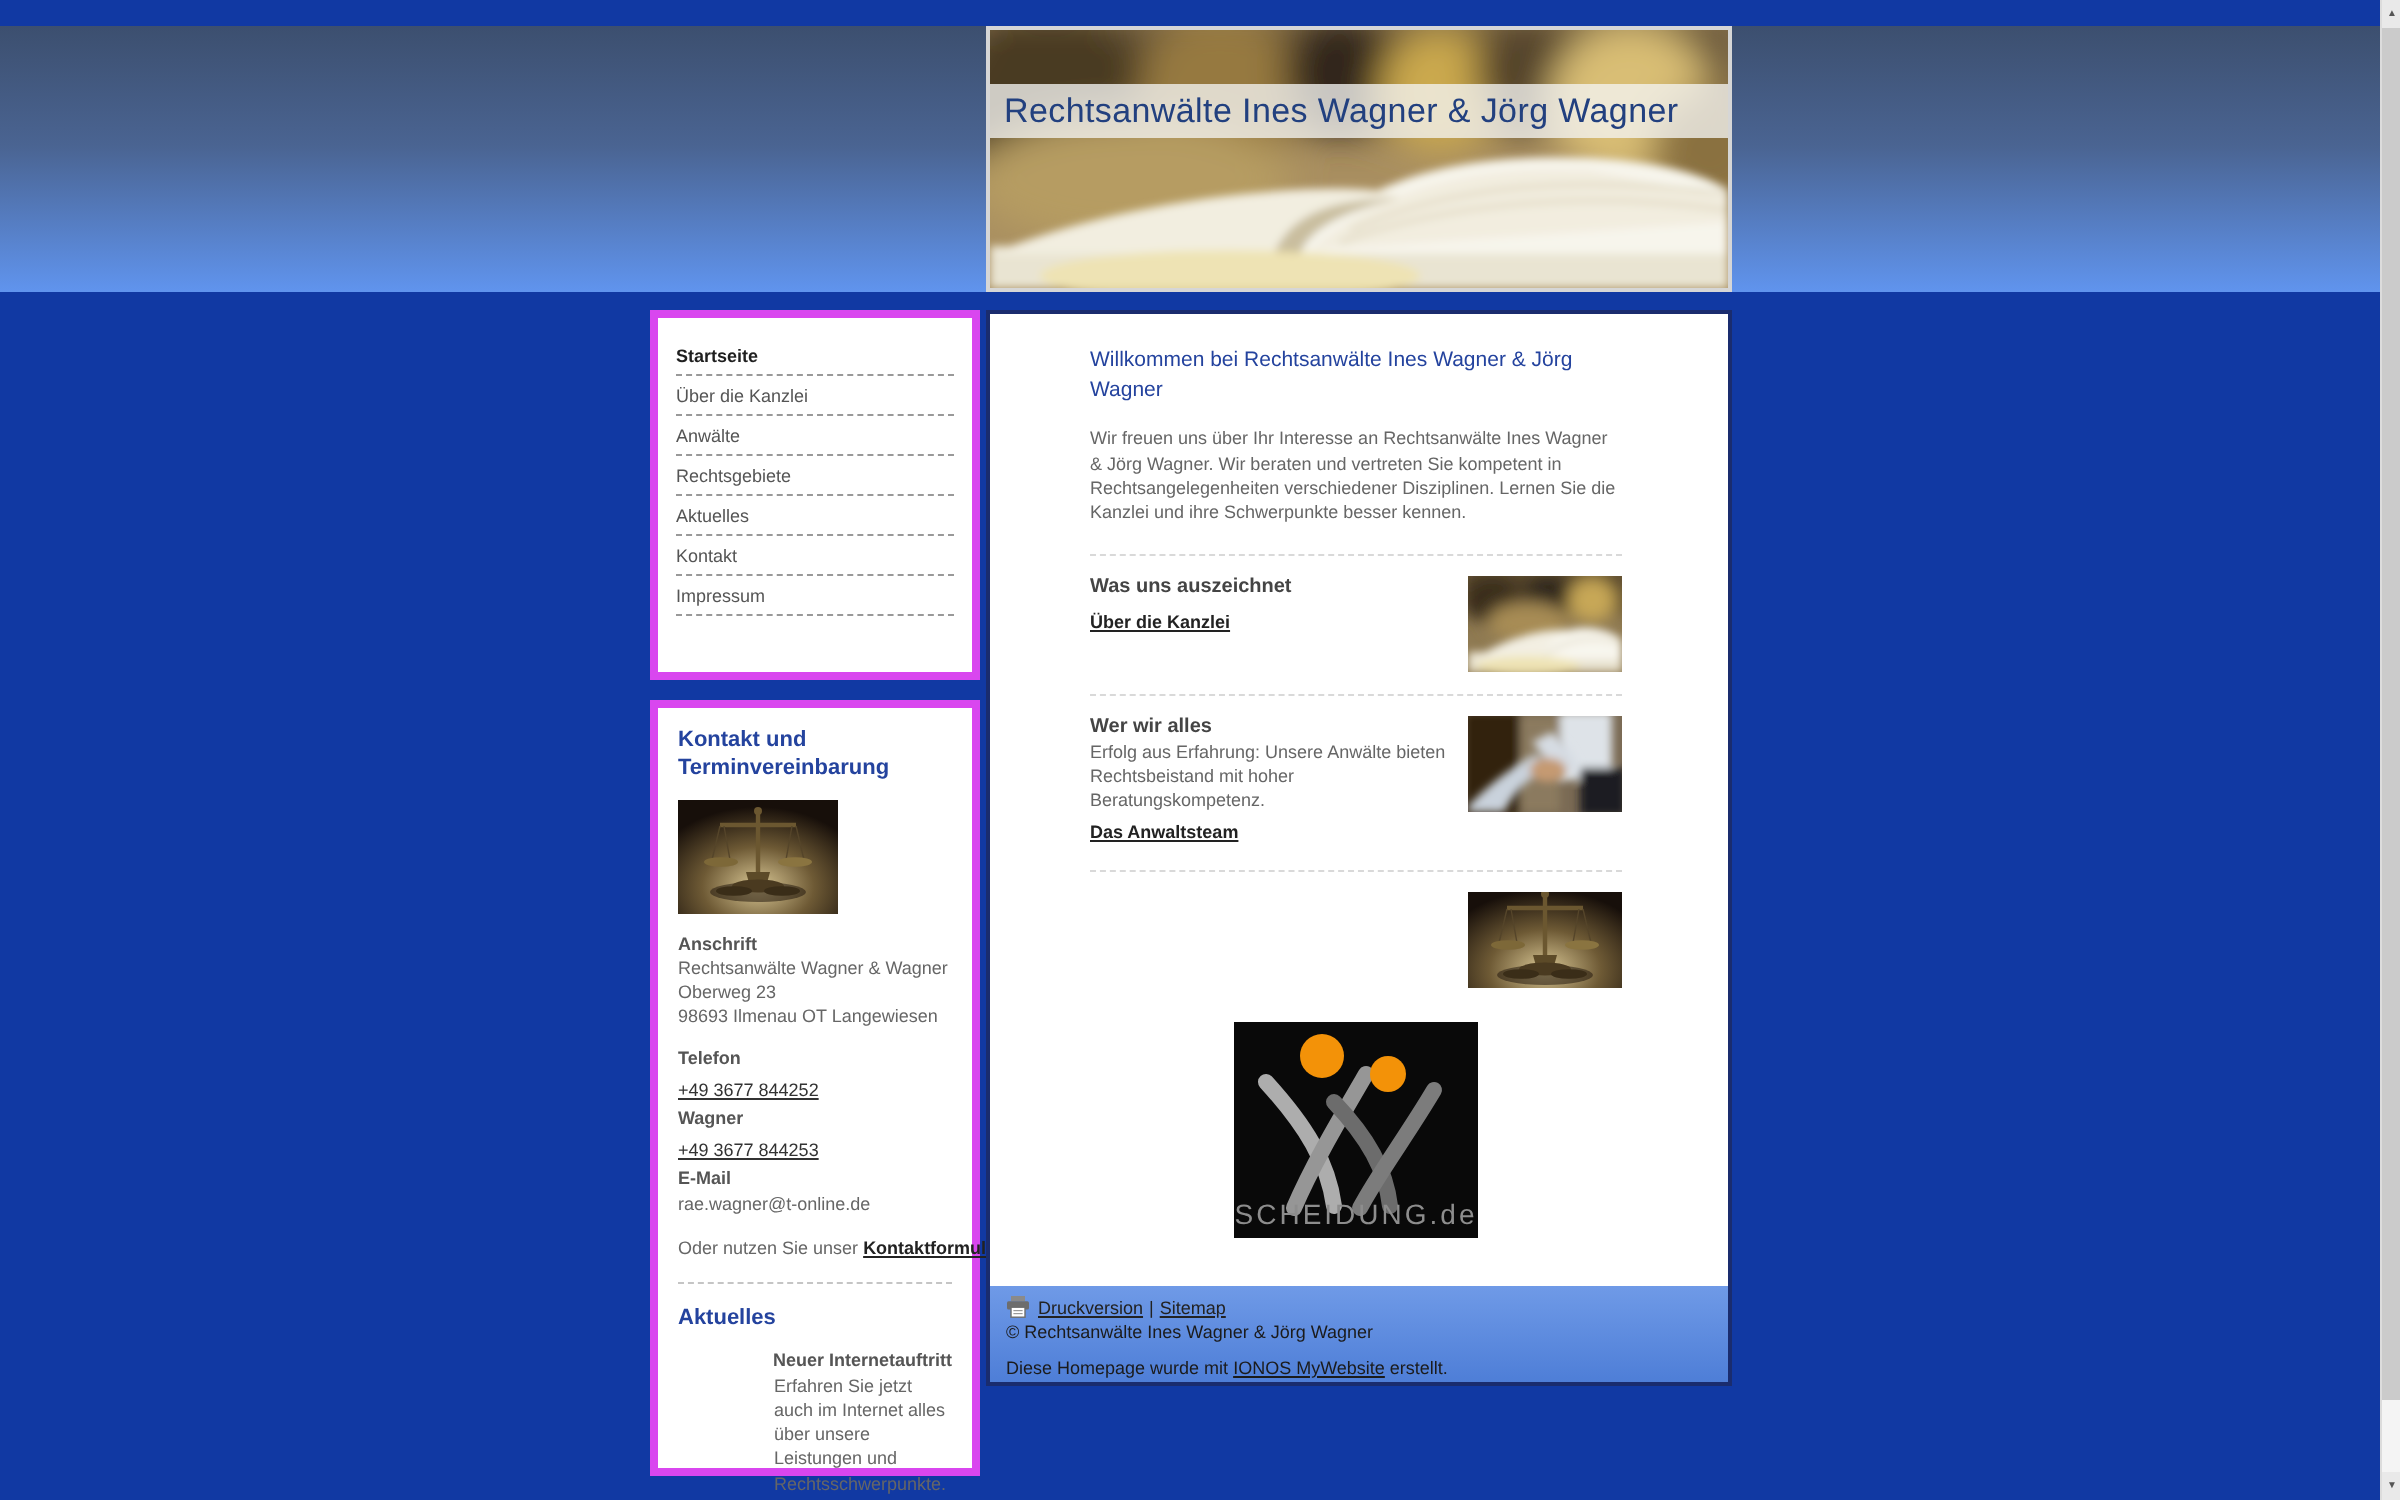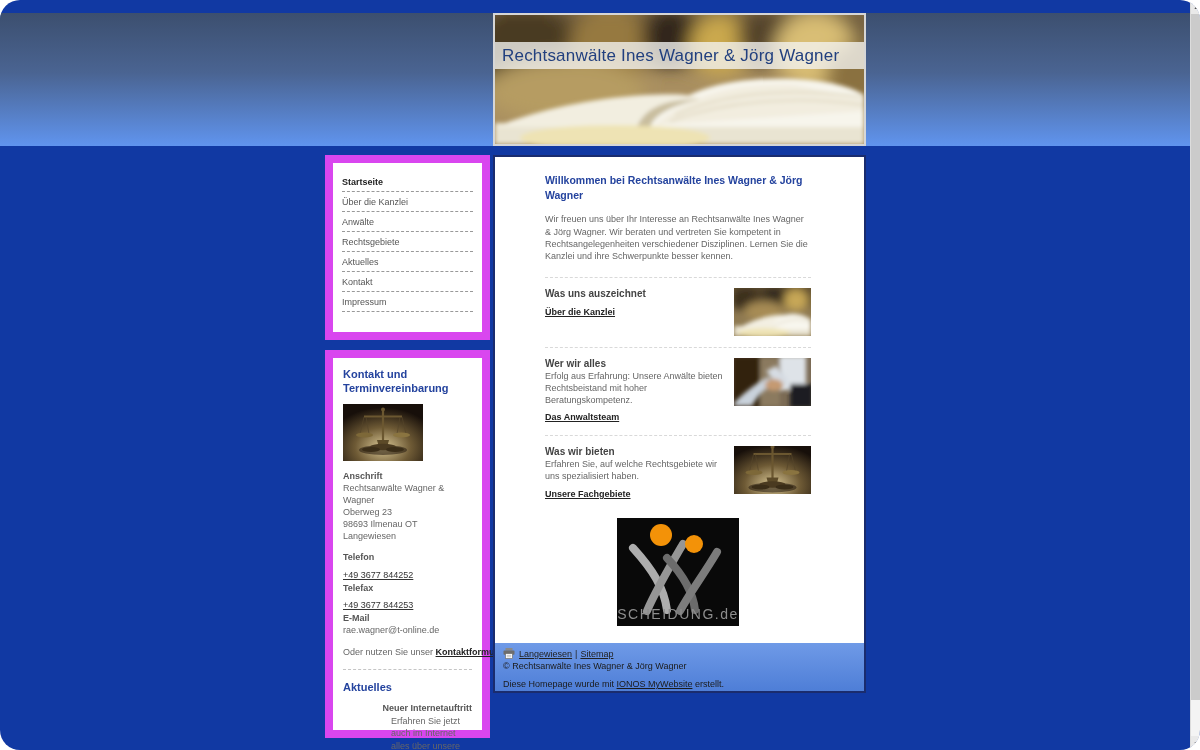--- a/index.html
+++ b/index.html
@@ -1,38 +1,38 @@
 <!DOCTYPE html>
 <html><head>
 <meta charset="utf-8">
 <style>
   html,body{margin:0;padding:0;}
   body{width:1200px;height:750px;overflow:hidden;font-family:"Liberation Sans",sans-serif;}
-  .page{position:relative;width:1200px;height:750px;background:#1139A3;overflow:hidden;border-radius:20px;}
+  .page{position:relative;width:1200px;height:750px;background:#1139A3;overflow:hidden;}
 
   
   .header-band{position:absolute;left:0;top:13px;width:1190px;height:133px;
     background:linear-gradient(to bottom,#3C4F6F 0%,#4A6492 45%,#6094EE 100%);}
   .header-photo{position:absolute;left:493px;top:13px;width:369px;height:129px;
     border:2px solid #D6D6D6;overflow:hidden;background:#A98F60;}
   .header-photo svg{display:block;}
   .header-title-band{position:absolute;left:0;top:27px;width:100%;height:27px;
     background:rgba(243,243,241,0.78);display:flex;align-items:center;box-sizing:border-box;padding-left:7px;}
   .header-title-band span{font-size:17px;color:#22407F;letter-spacing:0.2px;}
 
   
   .scrollbar{position:absolute;right:0;top:0;width:10px;height:750px;background:#F4F4F4;border-left:1px solid #dcdcdc;box-sizing:border-box;}
   .sb-btn{position:absolute;left:0;width:10px;height:14px;font-size:5px;color:#555;display:flex;align-items:center;justify-content:center;background:#E9E9E9;}
   .sb-btn.up{top:0;}
   .sb-btn.down{bottom:0;}
   .sb-thumb{position:absolute;left:0;top:14px;width:10px;height:686px;background:#CBCBCB;}
 
   
   .sidebar{position:absolute;left:325px;top:155px;width:165px;}
-  .box{background:#fff;border:8px solid #d946ef;box-sizing:border-box;}
+  .box{background:#fff;border:4px solid #d946ef;box-sizing:border-box;}
   .nav-box{height:185px;padding:9px 9px 0;}
   .nav-box ul{list-style:none;margin:0;padding:0;}
   .nav-box li{font-size:9px;color:#555;padding:5px 0 4px;border-bottom:1px dashed #999;cursor:pointer;}
   .nav-box li.active{font-weight:bold;color:#1f1f1f;}
 
   .contact-box{margin-top:10px;height:388px;padding:9px 10px;}
   .side-h{margin:0 0 2px;font-size:11px;line-height:1.3;font-weight:bold;color:#24439E;}
   .scales-img{width:80px;height:57px;margin:8px 0 9px;}
   .scales-img svg,.sec-img svg{display:block;}
   .lbl{font-size:9px;font-weight:bold;color:#555;line-height:1.35;}
@@ -43,21 +43,21 @@
   .form-line a{color:#222;font-weight:bold;text-decoration:underline;cursor:pointer;}
   .side-divider{border-top:1px dashed #c5c5c5;margin:12px 0 10px;}
   .news-title{font-size:9px;font-weight:bold;color:#555;margin-top:9px;text-align:right;}
   .news-text{font-size:9px;color:#666;line-height:1.35;margin-top:2px;margin-left:48px;}
   .news-link{display:inline-block;margin-top:11px;font-size:9px;color:#333;text-decoration:underline;cursor:pointer;}
 
   
   .main-col{position:absolute;left:493px;top:155px;width:373px;}
   .content-box{width:373px;height:488px;background:#fff;border:2px solid #1A2C6E;border-bottom:none;
     box-sizing:border-box;padding:16px 53px 0 50px;overflow:hidden;}
-  .welcome-h{margin:0 0 10px;font-size:10.5px;line-height:1.45;font-weight:bold;color:#24439E;}
+  .welcome-h{margin:0 0 10px;font-size:10.5px;line-height:1.45;font-weight:normal;color:#24439E;}
   .intro{margin:0 0 14px;font-size:9px;line-height:1.37;color:#666;}
   .sec-divider{border-top:1px dashed #d9d9d9;}
   .section{display:flex;padding:10px 0 11px;}
   .sec-text{width:178px;padding-right:8px;}
   .sec-title{font-size:10px;font-weight:bold;color:#444;margin-bottom:2px;}
   .sec-body{font-size:9px;color:#666;line-height:1.32;}
   .sec-link{display:inline-block;margin-top:2px;font-size:9px;font-weight:bold;color:#222;text-decoration:underline;cursor:pointer;}
   .sec-img{width:77px;height:48px;margin-left:auto;overflow:hidden;}
   .logo-wrap{display:flex;justify-content:center;margin-top:6px;}
   .logo-wrap svg{cursor:pointer;}
@@ -172,21 +172,21 @@
 
       <div class="addr-block">
         <div class="lbl">Anschrift</div>
         <div class="val">Rechtsanwälte Wagner &amp; Wagner</div>
         <div class="val">Oberweg 23</div>
         <div class="val">98693 Ilmenau OT Langewiesen</div>
       </div>
 
       <div class="lbl">Telefon</div>
       <a class="tel-link">+49 3677 844252</a>
-      <div class="lbl">Telefax</div>
+      <div class="lbl">Wagner</div>
       <a class="tel-link">+49 3677 844253</a>
       <div class="lbl">E-Mail</div>
       <div class="val">rae.wagner@t-online.de</div>
 
       <p class="form-line"><span>Oder nutzen Sie unser </span><a>Kontaktformular</a><span>.</span></p>
 
       <div class="side-divider"></div>
 
       <h2 class="side-h">Aktuelles</h2>
       <div class="news-title">Neuer Internetauftritt</div>
@@ -251,25 +251,20 @@
               <path d="M42,8 C48,13 53,19 55,26 L44,31 C40,24 36,17 32,13 Z" fill="#D6DCE3"></path>
               <ellipse cx="40" cy="27" rx="9" ry="6" fill="#C59A72"></ellipse>
             </g>
           </svg>
         </div>
       </div>
 
       <div class="sec-divider"></div>
 
       <div class="section">
-        <div class="sec-text">
-          <div class="sec-title">Was wir bieten</div>
-          <div class="sec-body">Erfahren Sie, auf welche Rechtsgebiete wir uns spezialisiert haben.</div>
-          <a class="sec-link">Unsere Fachgebiete</a>
-        </div>
         <div class="sec-img">
           <svg width="77" height="48" viewBox="1.5 4.5 77 48">
               <use href="#scales-art"></use>
             </svg>
         </div>
       </div>
 
       <div class="logo-wrap">
         <svg width="122" height="108" viewBox="0 0 122 108">
           <rect width="122" height="108" fill="#090909"></rect>
@@ -291,21 +286,21 @@
       <div class="f-row">
         <span class="print-icon">
           <svg width="12" height="11" viewBox="0 0 12 11">
             <rect x="2.5" y="0" width="7" height="2.6" fill="#8a8a8a"></rect>
             <rect x="0.5" y="2.6" width="11" height="4.2" rx="0.8" fill="#6d6d6d"></rect>
             <rect x="2.5" y="5.6" width="7" height="5" fill="#ffffff" stroke="#6d6d6d" stroke-width="0.7"></rect>
             <line x1="3.7" y1="7.3" x2="8.3" y2="7.3" stroke="#9a9a9a" stroke-width="0.6"></line>
             <line x1="3.7" y1="8.8" x2="8.3" y2="8.8" stroke="#9a9a9a" stroke-width="0.6"></line>
           </svg>
         </span>
-        <a>Langewiesen</a>
+        <a>Druckversion</a>
         <span class="sep">|</span>
         <a>Sitemap</a>
       </div>
       <div class="f-copy">© Rechtsanwälte Ines Wagner &amp; Jörg Wagner</div>
       <div class="f-builder"><span>Diese Homepage wurde mit </span><a>IONOS MyWebsite</a><span> erstellt.</span></div>
     </div>
   </div>
 
   <div class="scrollbar">
     <div class="sb-btn up">▲</div>

